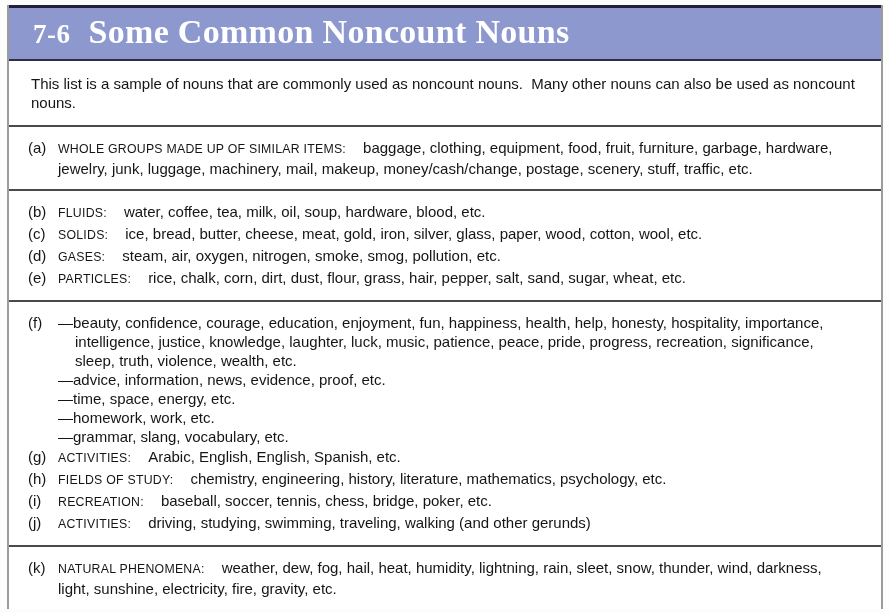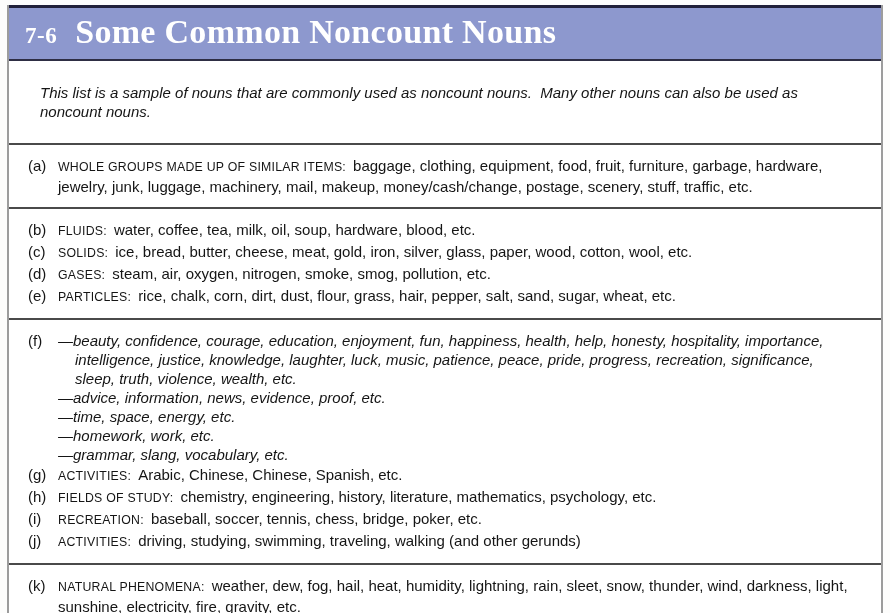--- a/index.html
+++ b/index.html
@@ -25,64 +25,63 @@
     border-top: 3px solid #20203a;
     border-bottom: 2px solid #2e2e44;
     padding: 5px 16px 8px 16px;
     color: #ffffff;
     font-family: "Liberation Serif", serif;
     font-weight: bold;
     display: flex;
     align-items: baseline;
   }
   .chart-number {
-    font-size: 23px;
+    font-size: 27px;
     letter-spacing: 0.5px;
     margin-right: 18px;
+    margin-left: 8px;
   }
   .chart-title {
     font-size: 34px;
     letter-spacing: 0.3px;
   }
   .chart-body {
     font-size: 15px;
     color: #151515;
     line-height: 19px;
   }
   section {
     padding: 10px 16px 10px 19px;
   }
   section + section {
     border-top: 2px solid #4a4a4a;
   }
   .intro p {
-    margin: 12px;
+    margin: 3px;
     white-space: pre-wrap;
-    font-style: italic;
   }
   .row {
     display: flex;
     margin: 1px 0;
   }
   .tag {
     flex: 0 0 30px;
   }
   .content {
     flex: 1;
     padding-right: 8px;
   }
   .label {
     font-size: 12.3px;
     letter-spacing: 0.25px;
-    margin-right: 7px;
+    margin-right: 17px;
   }
   .subline {
     padding-left: 17px;
     text-indent: -17px;
-    font-style: italic;
   }
 </style>
 </head>
 <body>
 
 <div class="page">
   <div class="chart-box">
 
     <div class="chart-header">
       <span class="chart-number">7-6</span>
@@ -138,21 +137,21 @@
             <div class="subline">—beauty, confidence, courage, education, enjoyment, fun, happiness, health, help, honesty, hospitality, importance, intelligence, justice, knowledge, laughter, luck, music, patience, peace, pride, progress, recreation, significance, sleep, truth, violence, wealth, etc.</div>
             <div class="subline">—advice, information, news, evidence, proof, etc.</div>
             <div class="subline">—time, space, energy, etc.</div>
             <div class="subline">—homework, work, etc.</div>
             <div class="subline">—grammar, slang, vocabulary, etc.</div>
           </div>
         </div>
         <div class="row">
           <span class="tag">(g)</span>
           <div class="content">
-            <span class="label">ACTIVITIES:</span><span>Arabic, Chinese, Chinese, Spanish, etc.</span>
+            <span class="label">ACTIVITIES:</span><span>Arabic, English, English, Spanish, etc.</span>
           </div>
         </div>
         <div class="row">
           <span class="tag">(h)</span>
           <div class="content">
             <span class="label">FIELDS OF STUDY:</span><span>chemistry, engineering, history, literature, mathematics, psychology, etc.</span>
           </div>
         </div>
         <div class="row">
           <span class="tag">(i)</span>

